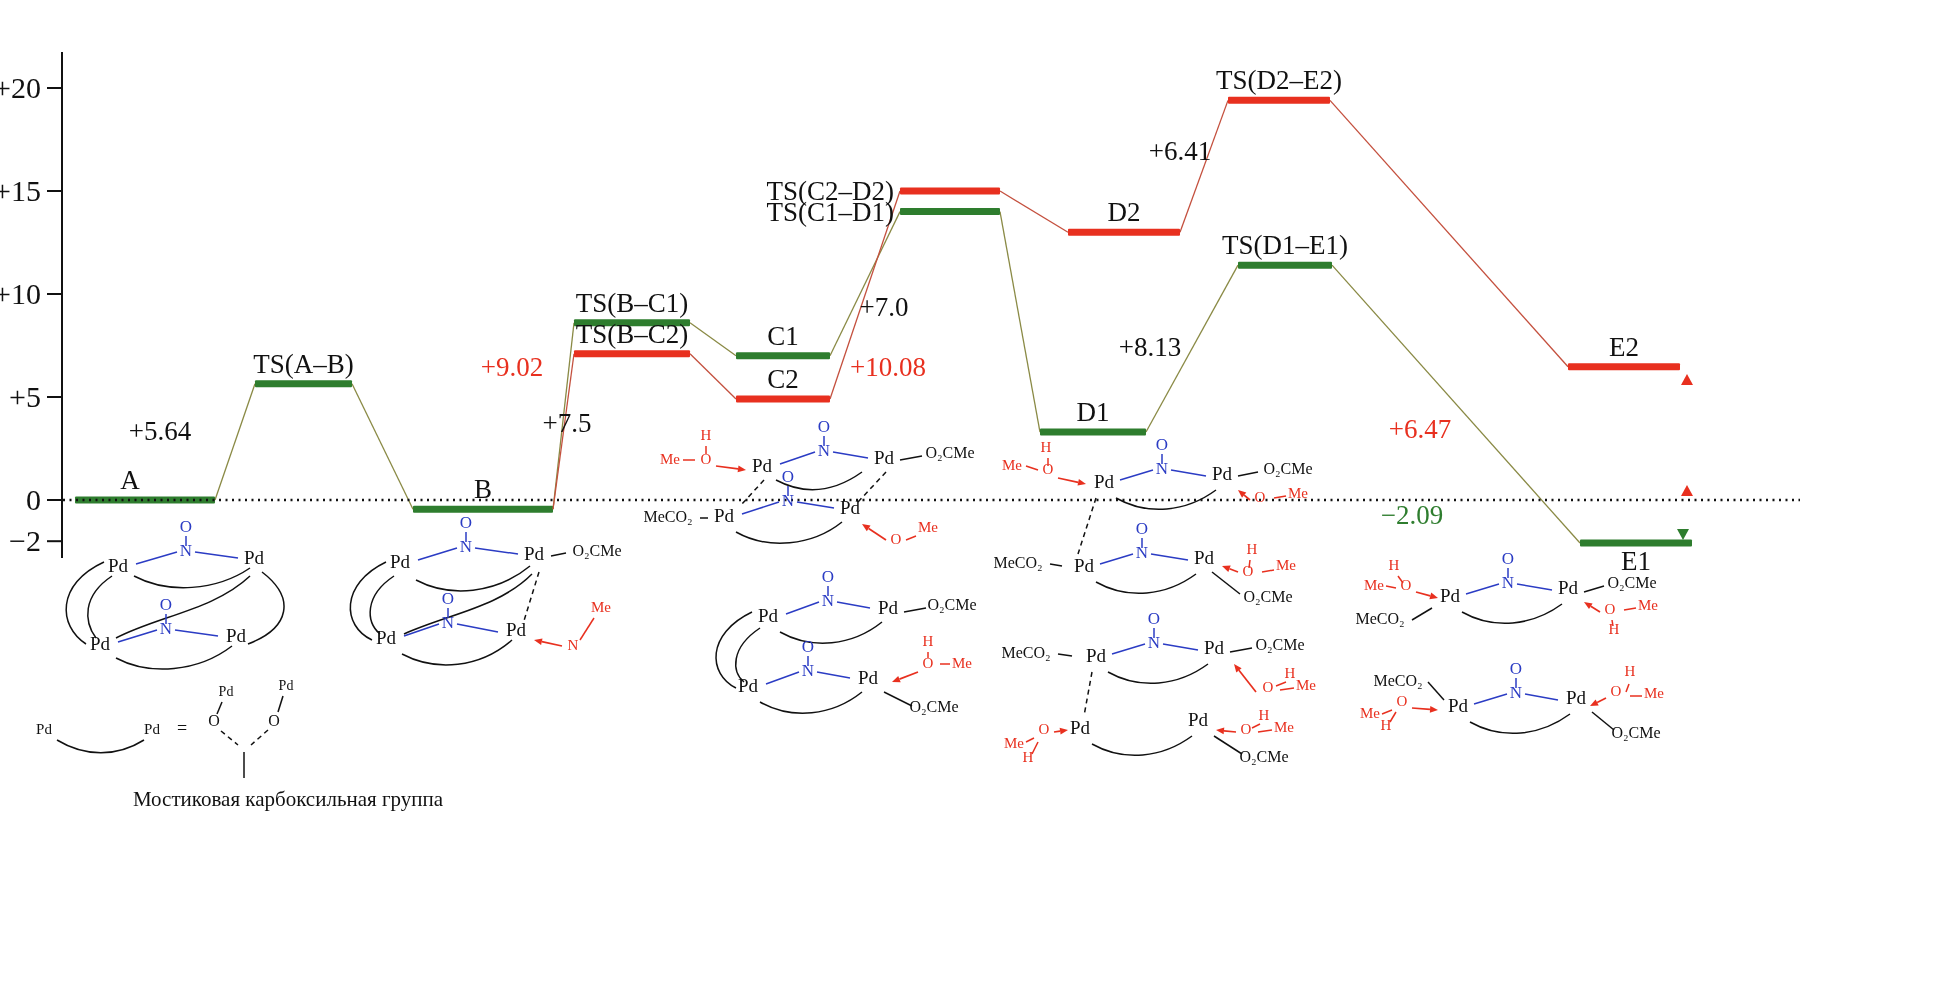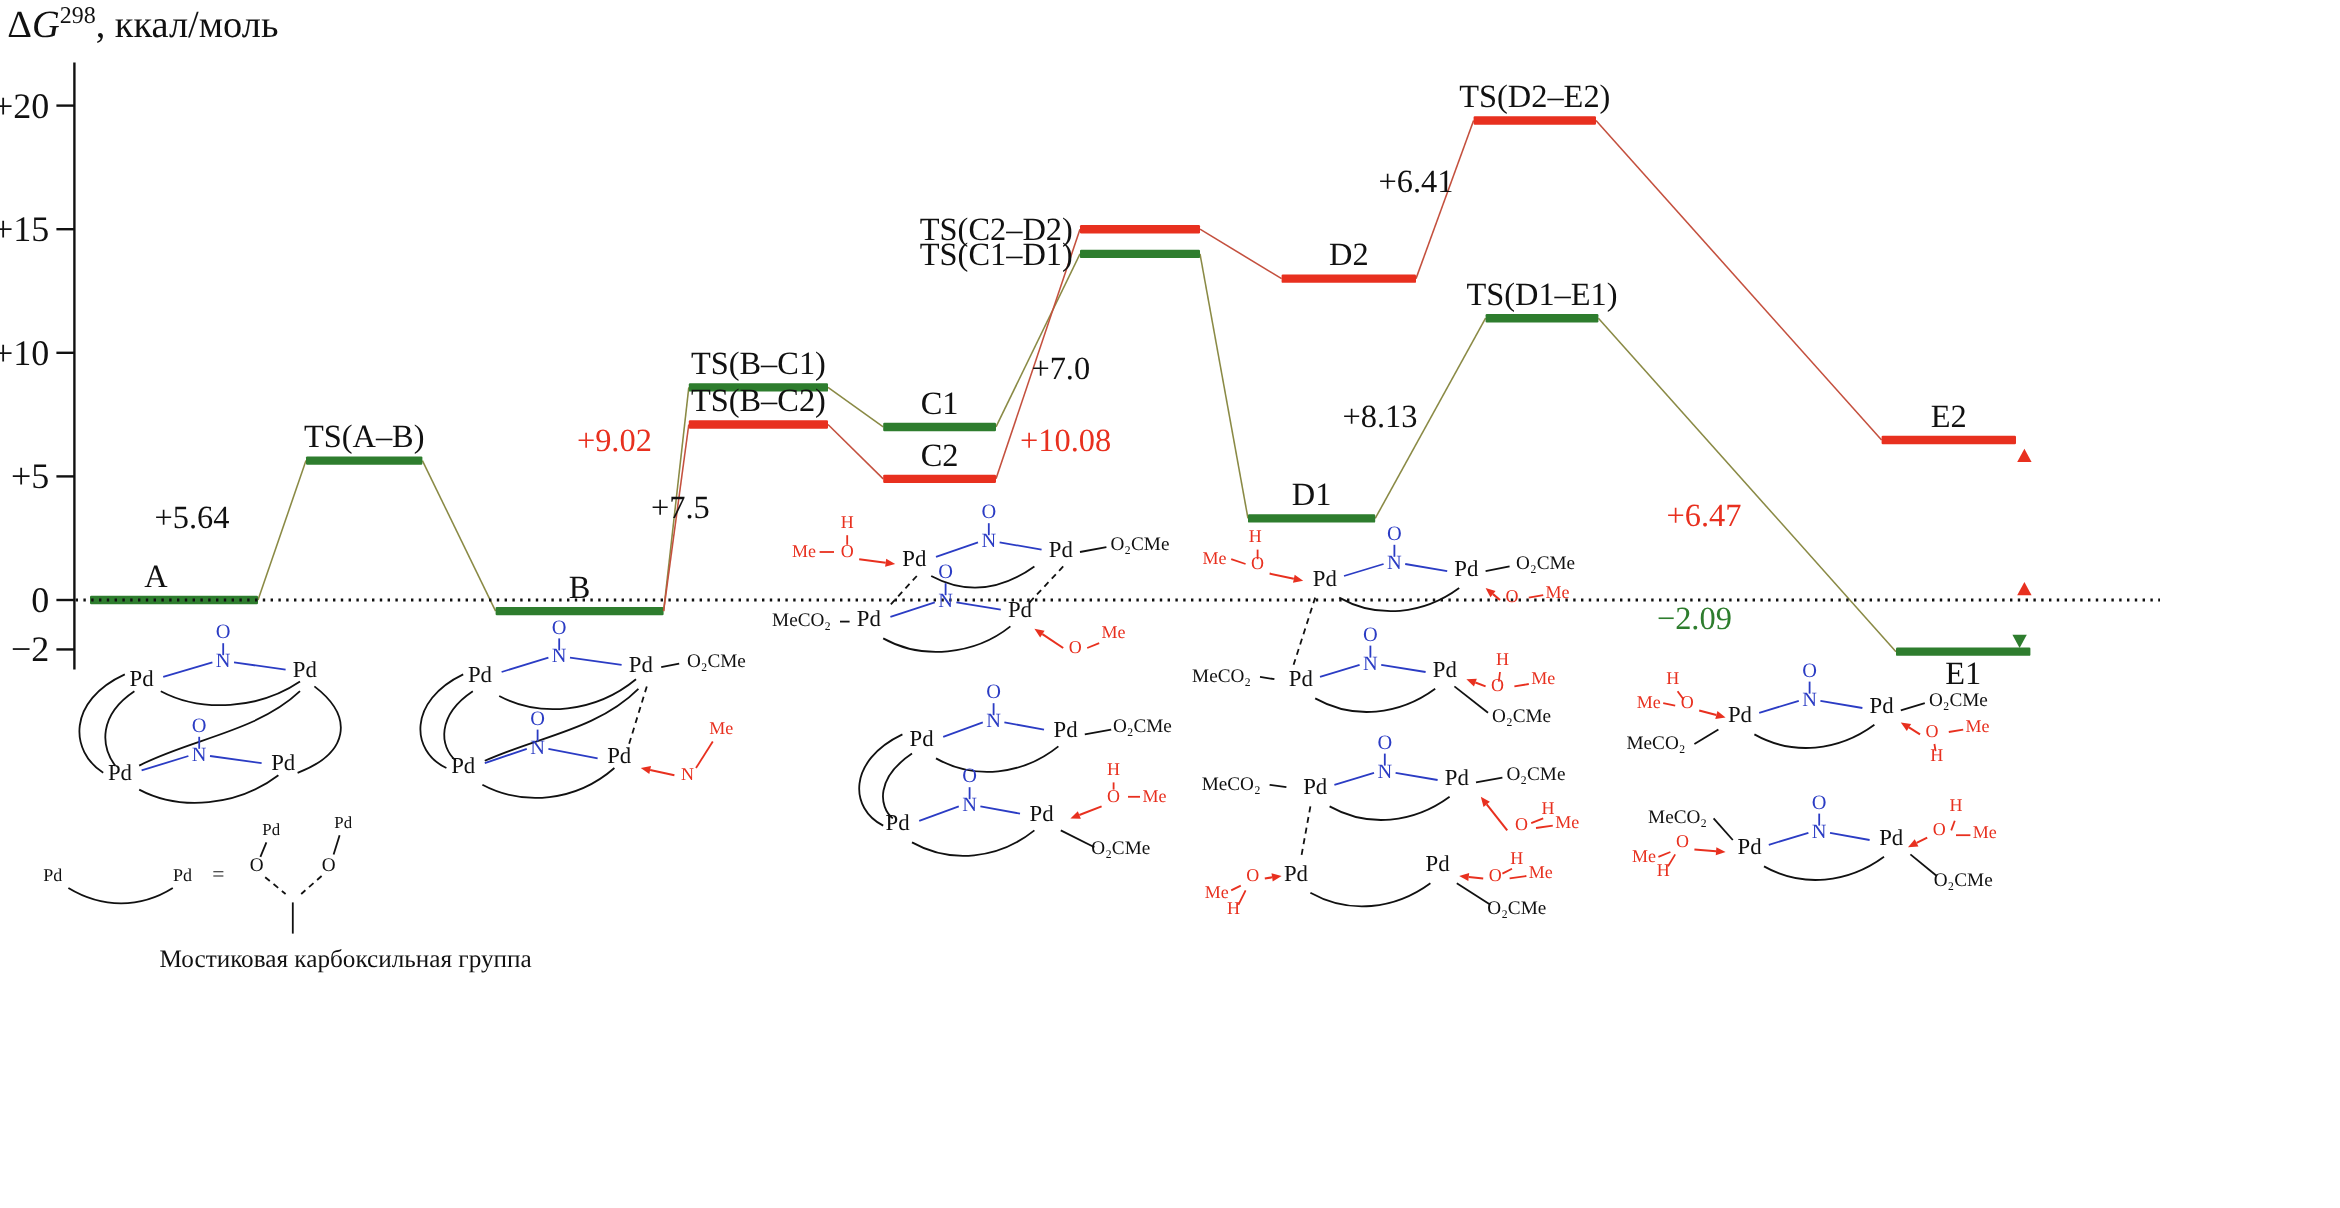--- a/index.html
+++ b/index.html
@@ -362,14 +362,13 @@
         <text x="44" y="734" text-anchor="middle" font-size="15" fill="#111111">Pd</text>
         <text x="152" y="734" text-anchor="middle" font-size="15" fill="#111111">Pd</text>
         <text x="182" y="734" text-anchor="middle" font-size="18" fill="#111111">=</text>
         <text x="214" y="726" text-anchor="middle" font-size="16" fill="#111111">O</text>
         <text x="274" y="726" text-anchor="middle" font-size="16" fill="#111111">O</text>
         <text x="226" y="696" text-anchor="middle" font-size="14" fill="#111111">Pd</text>
         <text x="286" y="690" text-anchor="middle" font-size="14" fill="#111111">Pd</text>
       </g>
       <text x="288" y="806" text-anchor="middle" font-size="21" fill="#111">Мостиковая карбоксильная группа</text>
     </svg>
-  <div class="y-title"><span>Δ</span><i>G</i><sup>298</sup><span>, ккал/моль</span></div>
 </div>
 
 </body></html>

